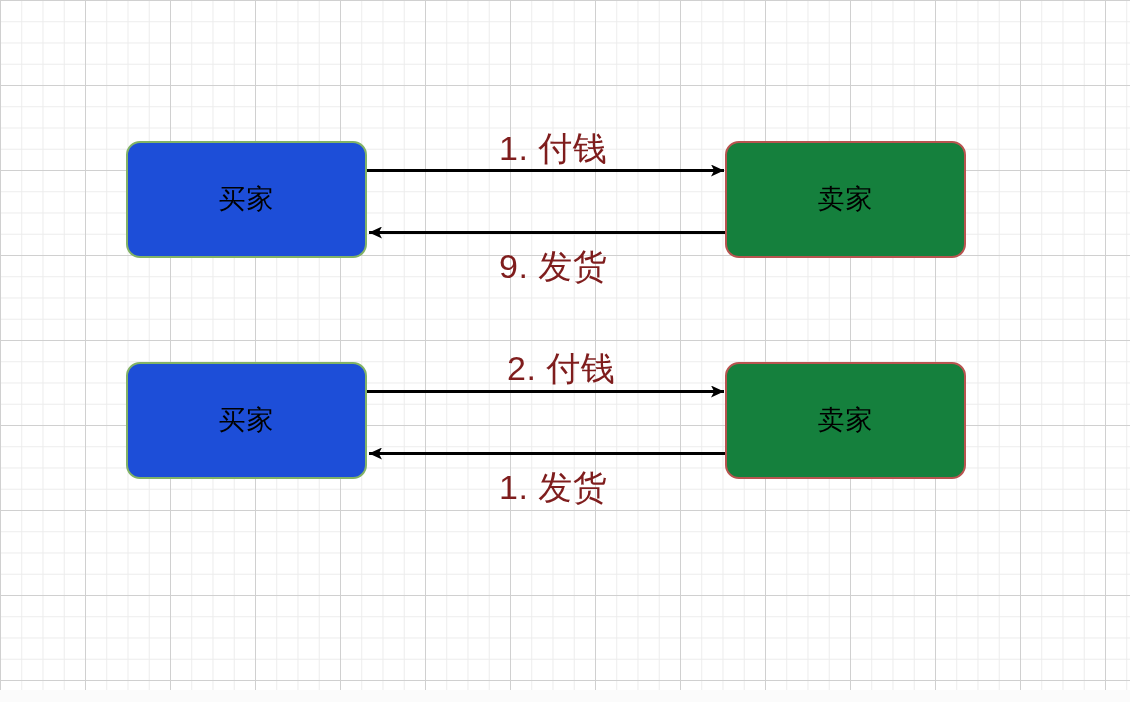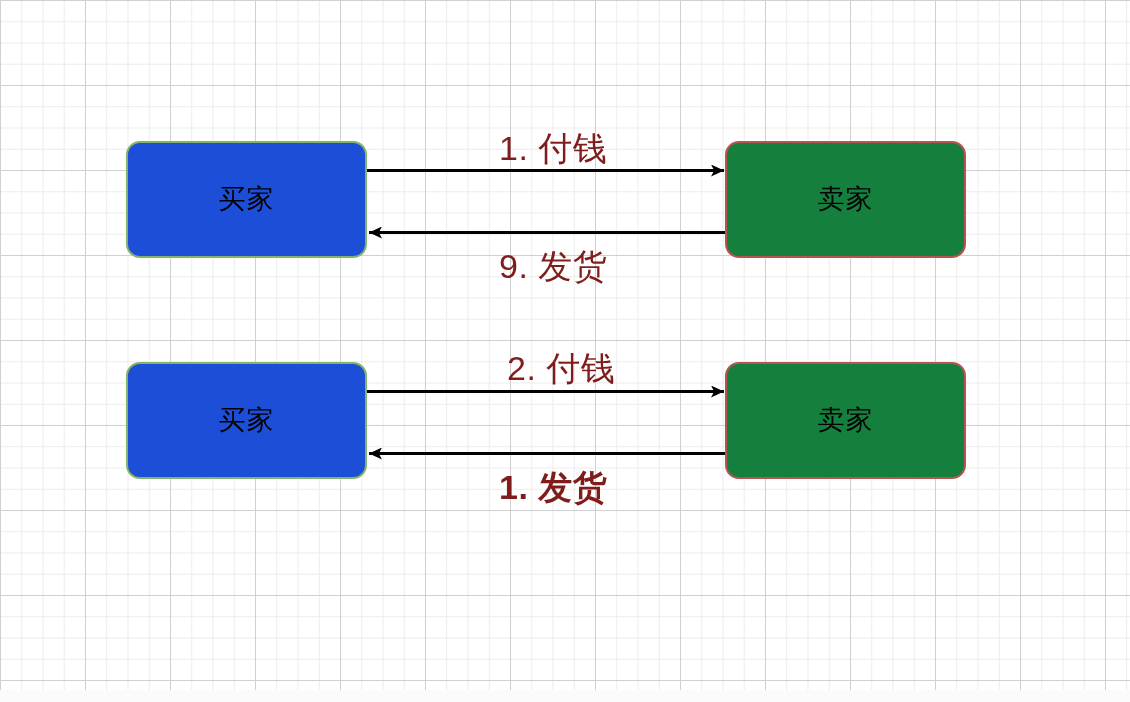--- a/index.html
+++ b/index.html
@@ -132,15 +132,15 @@
 
     <line x1="725" y1="453.5" x2="369" y2="453.5" stroke="#000000" stroke-width="3" marker-end="url(#arrow-left)"></line>
   </svg>
 
   <div class="edge-label" style="left:499px; top:131px;">1. 付钱</div>
 
   <div class="edge-label" style="left:499px; top:249px;">9. 发货</div>
 
   <div class="edge-label" style="left:499px; top:351px;margin-left:8px;">2. 付钱</div>
 
-  <div class="edge-label" style="left:499px; top:470px;font-weight:bold;">1. 发货</div>
+  <div class="edge-label" style="left:499px; top:470px;">1. 发货</div>
 
 </div>
 
 </body></html>

